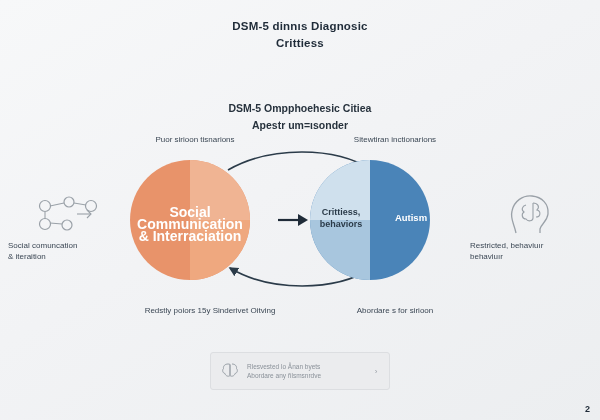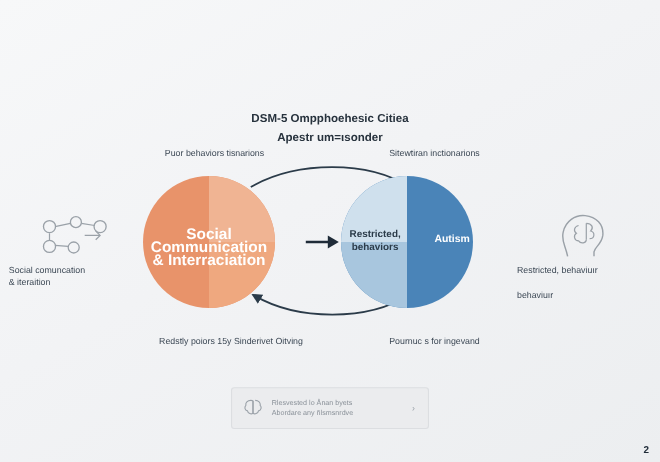--- a/index.html
+++ b/index.html
@@ -239,30 +239,34 @@
     font-size: 9px;
     font-weight: bold;
     color: #1f2b38;
   }
 </style>
 </head>
 <body>
 
 <div id="slide">
 
+  <div class="title-block">
+    <div class="title-line">DSM-5 dinnıs Diagnosic</div>
+    <div class="title-line">Crittiess</div>
+  </div>
 
   <div class="subtitle-block">
     <div class="subtitle-line">DSM-5 Ompphoehesic Citiea</div>
     <div class="subtitle-line">Apestr um=ιsonder</div>
   </div>
 
-  <div class="callout callout-top-left">Puor behaviors tisnarions</div>
+  <div class="callout callout-top-left">Puor sirioon tisnarions</div>
   <div class="callout callout-top-right">Sitewtiran inctionarions</div>
   <div class="callout callout-bot-left">Redstly poiors 15y Sinderivet Oitving</div>
-  <div class="callout callout-bot-right">Pournuc s for ingevand</div>
+  <div class="callout callout-bot-right">Abordare s for sirioon</div>
 
   <svg class="curve-arrows" viewBox="0 0 360 170">
     <defs>
       <marker id="ah" markerWidth="7" markerHeight="7" refX="5" refY="3" orient="auto">
         <path d="M0,0 L6,3 L0,6 z" fill="#2b3b49"></path>
       </marker>
     </defs>
     <path d="M108,30 C150,6 215,6 252,30" fill="none" stroke="#2b3b49" stroke-width="1.6" marker-end="url(#ah)"></path>
     <path d="M252,128 C215,152 150,152 110,128" fill="none" stroke="#2b3b49" stroke-width="1.6" marker-end="url(#ah)"></path>
   </svg>
@@ -277,21 +281,21 @@
       <div class="wedge-b"></div>
     </div>
 
     <svg class="center-arrow" viewBox="0 0 34 16">
       <path d="M2,8 L24,8" stroke="#1f2b38" stroke-width="2.2" fill="none"></path>
       <path d="M22,2 L32,8 L22,14 z" fill="#1f2b38"></path>
     </svg>
 
     <div class="circle-label label-left" style="white-space:pre-line;">Social Communication
 &amp; Interraciation</div>
-    <div class="circle-label label-mid" style="white-space:pre-line;">Restricted,
+    <div class="circle-label label-mid" style="white-space:pre-line;">Crittiess,
 behaviors</div>
     <div class="circle-label label-right">Autism</div>
   </div>
 
   <div class="side side-left">
     <div class="side-icon">
       <svg width="74" height="42" viewBox="0 0 74 42">
         <circle cx="14" cy="14" r="5.5" fill="none" stroke="#9aa1a8" stroke-width="1.2"></circle>
         <circle cx="38" cy="10" r="5" fill="none" stroke="#9aa1a8" stroke-width="1.2"></circle>
         <circle cx="60" cy="14" r="5.5" fill="none" stroke="#9aa1a8" stroke-width="1.2"></circle>
@@ -312,21 +316,21 @@
   <div class="side side-right">
     <div class="side-icon">
       <svg width="48" height="44" viewBox="0 0 48 44">
         <path d="M10,42 C8,32 4,28 6,20 C8,10 17,4 26,5 C36,6 43,13 42,23 C41,31 35,33 34,38 L34,42" fill="none" stroke="#9aa1a8" stroke-width="1.3"></path>
         <path d="M20,14 C16,15 15,19 18,21 C15,23 16,28 20,28 C22,31 27,30 27,27" fill="none" stroke="#9aa1a8" stroke-width="1.1"></path>
         <path d="M27,12 C32,12 34,16 31,19 C35,20 35,26 30,26" fill="none" stroke="#9aa1a8" stroke-width="1.1"></path>
         <path d="M27,12 L27,27" fill="none" stroke="#9aa1a8" stroke-width="1.1"></path>
       </svg>
     </div>
     <div class="side-label">Restricted, behaviuır</div>
-    <div class="side-label" style="margin-top:12px;">behaviuır</div>
+    <div class="side-label" style="margin-top:0;">behaviuır</div>
   </div>
 
   <div class="banner">
     <div class="banner-icon">
       <svg width="20" height="20" viewBox="0 0 20 20">
         <path d="M8,3 C5,3 3,5 3.5,7.5 C2,9 2.5,12 5,12.5 C5.5,15 8.5,16 10,14.5 L10,3.5 C9.5,3 8.8,3 8,3 Z" fill="none" stroke="#9aa1a8" stroke-width="1"></path>
         <path d="M12,3 C15,3 17,5 16.5,7.5 C18,9 17.5,12 15,12.5 C14.5,15 11.5,16 10,14.5" fill="none" stroke="#9aa1a8" stroke-width="1"></path>
         <path d="M10,3.5 L10,14.5" fill="none" stroke="#9aa1a8" stroke-width="1"></path>
       </svg>
     </div>

